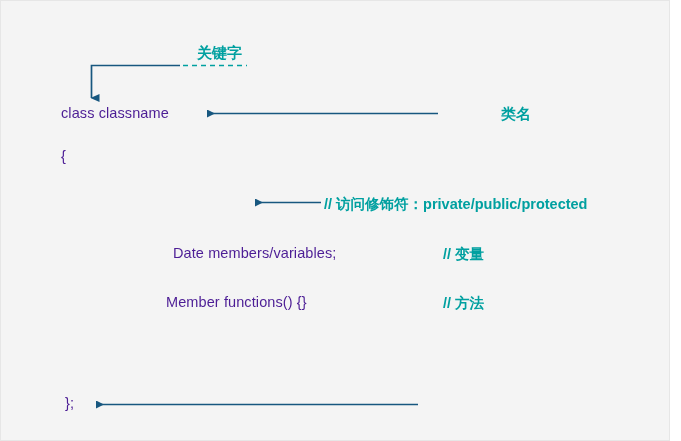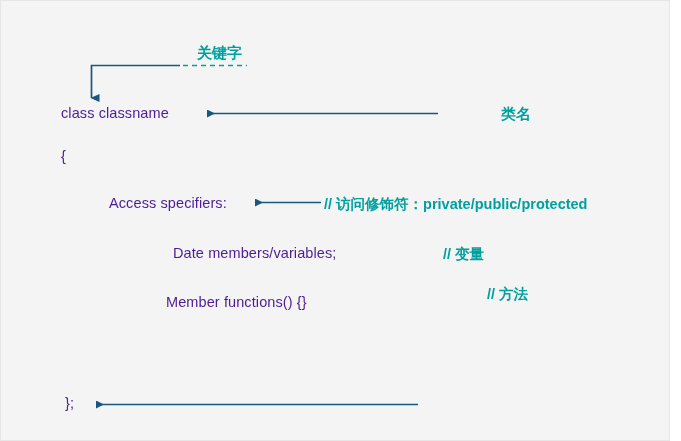--- a/index.html
+++ b/index.html
@@ -68,21 +68,21 @@
   
   .p-keyword-label   { left: 196px; top: 43px; }
   .p-class-line      { left: 60px;  top: 104px; }
   .p-classname-label { left: 500px; top: 104px; font-family: Liberation Mono, monospace; }
   .p-open-brace      { left: 60px;  top: 147px; }
   .p-access          { left: 108px; top: 194px; }
   .p-access-comment  { left: 323px; top: 194px; }
   .p-datamembers     { left: 172px; top: 244px; }
   .p-datamembers-com { left: 442px; top: 244px; }
   .p-memberfns       { left: 165px; top: 293px; }
-  .p-memberfns-com   { left: 442px; top: 284px; margin-left: 44px; }
+  .p-memberfns-com   { left: 442px; top: 293px; }
   .p-close-brace     { left: 64px;  top: 394px; }
   .p-close-comment   { left: 443px; top: 388px; }
   .p-watermark       { left: 563px; top: 413px; }
 </style>
 </head>
 <body>
 
 <div id="diagram">
 
   <svg id="svg-layer" viewBox="0 0 681 441" xmlns="http://www.w3.org/2000/svg">
@@ -107,21 +107,20 @@
   </svg>
 
   <div class="label-text p-keyword-label">关键字</div>
 
   <div class="code-text p-class-line">class classname</div>
 
   <div class="label-text p-classname-label">类名</div>
 
   <div class="code-text p-open-brace">{</div>
 
-  <div class="code-text p-access">Access specifiers:</div>
 
   <div class="comment-text p-access-comment">// 访问修饰符：private/public/protected</div>
 
   <div class="code-text p-datamembers">Date members/variables;</div>
 
   <div class="comment-text p-datamembers-com">// 变量</div>
 
   <div class="code-text p-memberfns">Member functions() {}</div>
 
   <div class="comment-text p-memberfns-com">// 方法</div>

